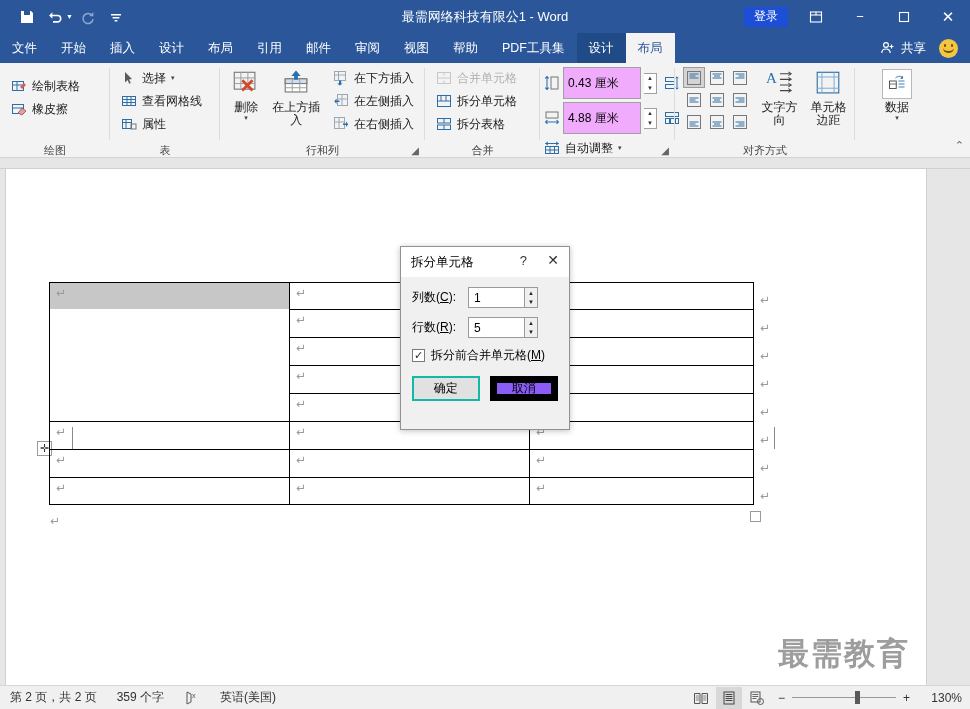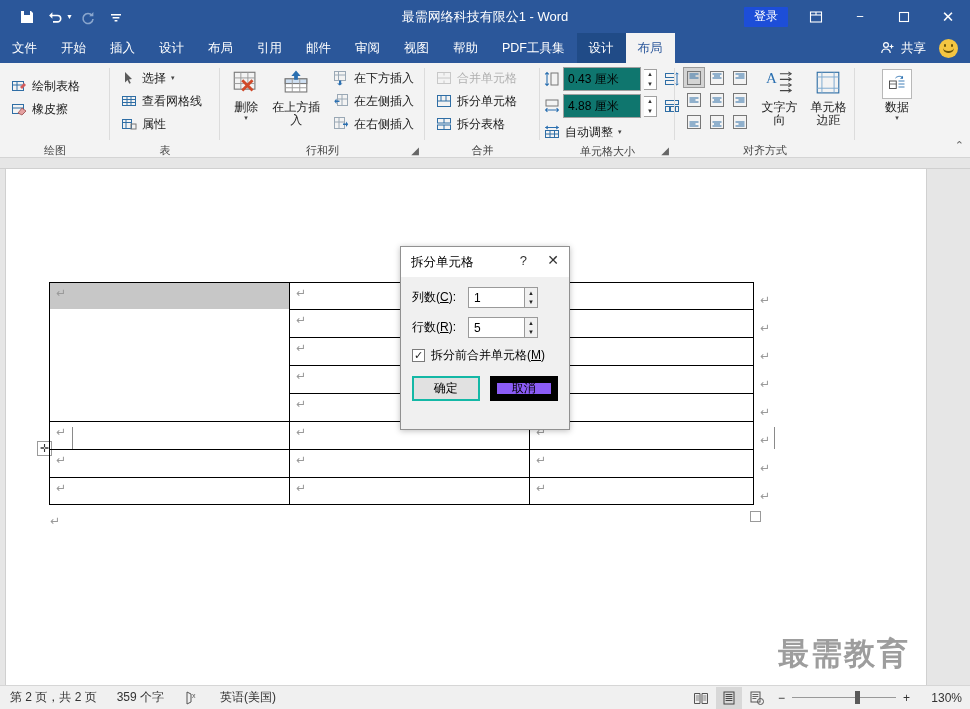--- a/index.html
+++ b/index.html
@@ -113,21 +113,21 @@
   .ico { width:16px; height:16px; flex:none; display:block; }
   .ico.big { width:30px; height:30px; }
 
   
   .aligngrid { display:grid; grid-template-columns:repeat(3,22px); grid-template-rows:repeat(3,21px); gap:1px; }
   .alcell { width:22px; height:21px; display:flex; align-items:center; justify-content:center; }
   .alcell.sel { background:#d4d4d4; border:1px solid #9a9a9a; }
 
   .spinrow { display:flex; align-items:center; gap:3px; margin-bottom:3px; }
   .spinbox {
-    width:78px; height:24px; border:1px solid #a0a0a0; background:#0f766e;
+    width:78px; height:32px; border:1px solid #a0a0a0; background:#f0abfc;
     font-size:12px; display:flex; align-items:center; padding-left:4px; color:#000;
   }
   .spinner { width:13px; height:21px; border:1px solid #a0a0a0; border-left:none; background:#fff;
     display:flex; flex-direction:column; }
   .spinner div { flex:1; display:flex; align-items:center; justify-content:center; font-size:6px; color:#333; }
   .collapse-ribbon { position:absolute; right:6px; top:76px; font-size:11px; color:#666; }
 
   
   .rulerstrip { position:absolute; left:0; top:158px; width:970px; height:11px; background:#e6e6e6; border-bottom:1px solid #d0d0d0;}
 

